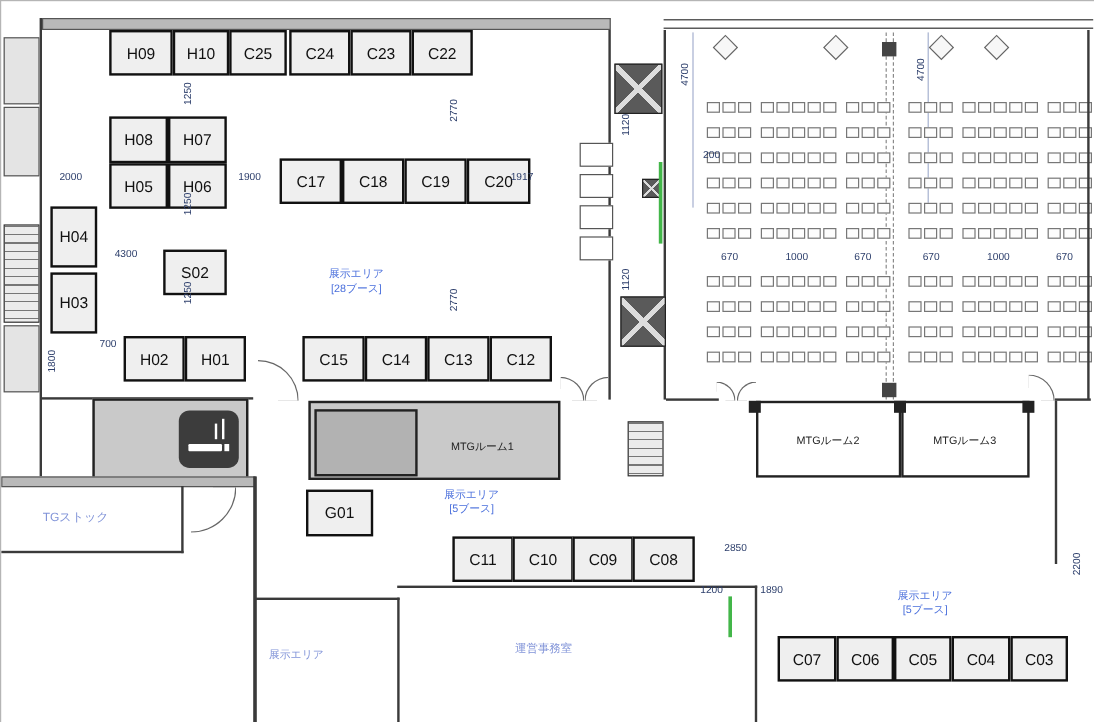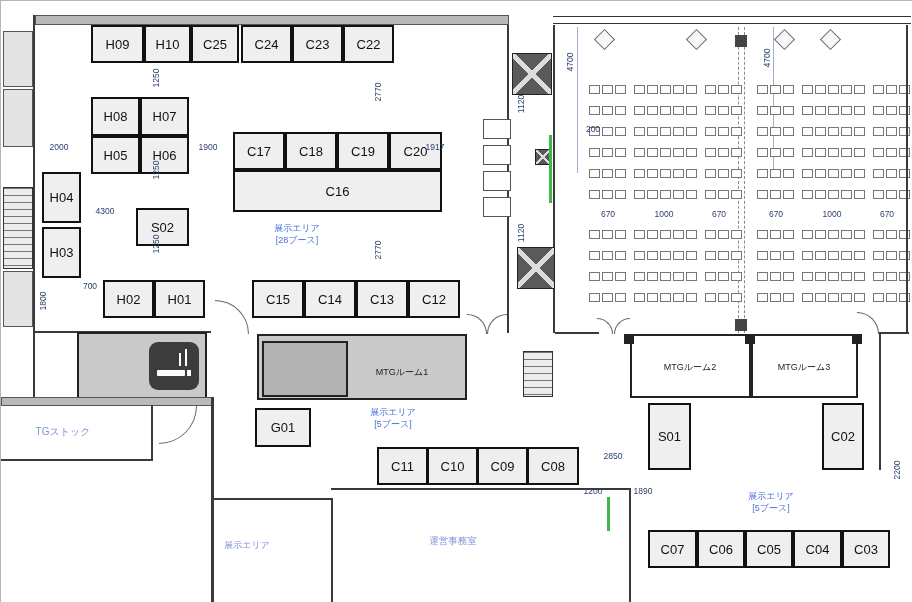--- a/index.html
+++ b/index.html
@@ -114,37 +114,34 @@
     <div class="booth" style="left: 291px; top: 24px; width: 51px; height: 38px;">C23</div>
     <div class="booth" style="left: 342px; top: 24px; width: 51px; height: 38px;">C22</div>
     <div class="booth" style="left: 90px; top: 96px; width: 49px; height: 39px;">H08</div>
     <div class="booth" style="left: 139px; top: 96px; width: 49px; height: 39px;">H07</div>
     <div class="booth" style="left: 90px; top: 135px; width: 49px; height: 38px;">H05</div>
     <div class="booth" style="left: 139px; top: 135px; width: 49px; height: 38px;">H06</div>
     <div class="booth" style="left: 232px; top: 131px; width: 52px; height: 38px;">C17</div>
     <div class="booth" style="left: 284px; top: 131px; width: 52px; height: 38px;">C18</div>
     <div class="booth" style="left: 336px; top: 131px; width: 52px; height: 38px;">C19</div>
     <div class="booth" style="left: 388px; top: 131px; width: 53px; height: 38px;">C20</div>
-    <div class="booth" style="left: 232px; top: 169px; width: 209px; height: 42px;">C16</div>
     <div class="booth" style="left: 41px; top: 171px; width: 39px; height: 51px;">H04</div>
     <div class="booth" style="left: 41px; top: 226px; width: 39px; height: 51px;">H03</div>
     <div class="booth" style="left: 135px; top: 207px; width: 53px; height: 38px;">S02</div>
     <div class="booth" style="left: 102px; top: 279px; width: 51px; height: 38px;">H02</div>
     <div class="booth" style="left: 153px; top: 279px; width: 51px; height: 38px;">H01</div>
     <div class="booth" style="left: 251px; top: 279px; width: 52px; height: 38px;">C15</div>
     <div class="booth" style="left: 303px; top: 279px; width: 52px; height: 38px;">C14</div>
     <div class="booth" style="left: 355px; top: 279px; width: 52px; height: 38px;">C13</div>
     <div class="booth" style="left: 407px; top: 279px; width: 52px; height: 38px;">C12</div>
     <div class="booth" style="left: 254px; top: 407px; width: 56px; height: 39px;">G01</div>
     <div class="booth" style="left: 376px; top: 446px; width: 51px; height: 38px;">C11</div>
     <div class="booth" style="left: 426px; top: 446px; width: 51px; height: 38px;">C10</div>
     <div class="booth" style="left: 476px; top: 446px; width: 51px; height: 38px;">C09</div>
     <div class="booth" style="left: 526px; top: 446px; width: 52px; height: 38px;">C08</div>
-    <div class="booth" style="left: 647px; top: 402px; width: 43px; height: 67px;">S01</div>
-    <div class="booth" style="left: 821px; top: 402px; width: 42px; height: 67px;">C02</div>
     <div class="booth" style="left: 647px; top: 529px; width: 49px; height: 38px;">C07</div>
     <div class="booth" style="left: 696px; top: 529px; width: 48px; height: 38px;">C06</div>
     <div class="booth" style="left: 744px; top: 529px; width: 48px; height: 38px;">C05</div>
     <div class="booth" style="left: 792px; top: 529px; width: 49px; height: 38px;">C04</div>
     <div class="booth" style="left: 841px; top: 529px; width: 48px; height: 38px;">C03</div>
     <div class="roomlabel" style="left: 341px; top: 365px;">MTGルーム1</div>
     <div class="roomlabel" style="left: 629px; top: 360px;">MTGルーム2</div>
     <div class="roomlabel" style="left: 743px; top: 360px;">MTGルーム3</div>
     <div class="arealabel" style="left: 226px; top: 222px; width: 140px; color: rgb(74, 111, 220); font-size: 9px;">
       <div>展示エリア</div>

